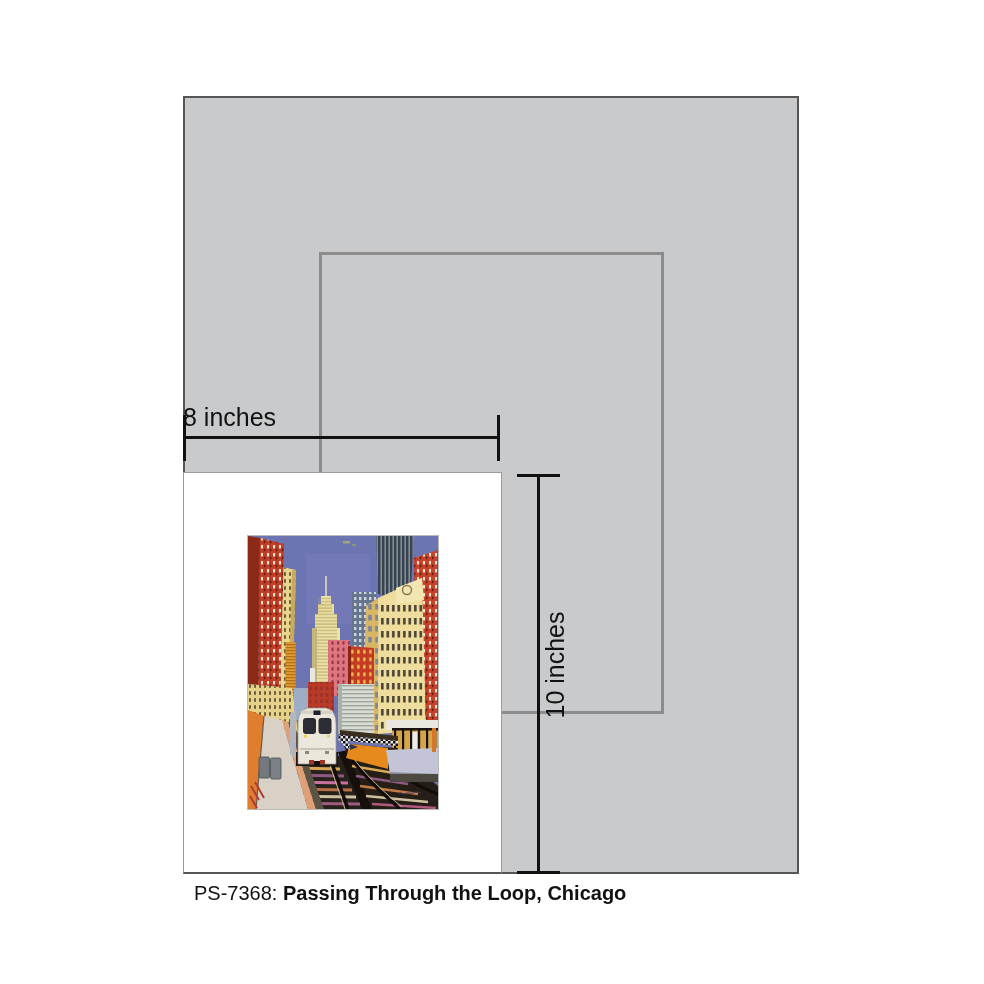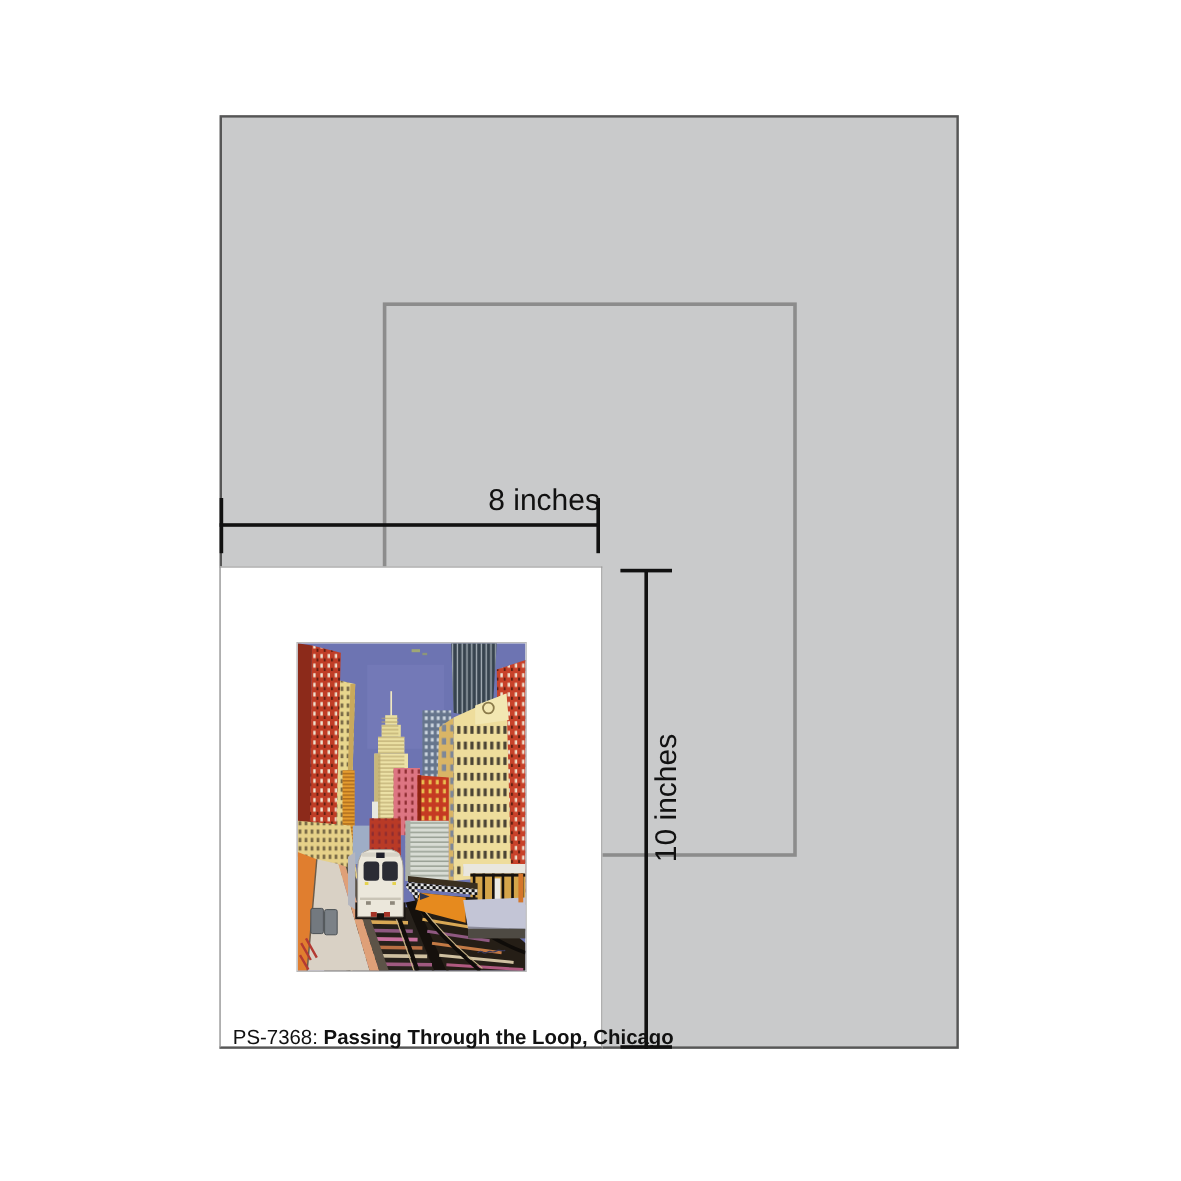--- a/index.html
+++ b/index.html
@@ -33,34 +33,34 @@
   .painting{
     position:absolute;left:64px;top:63px;width:190px;height:273px;
     outline:1px solid #b9b9b9;display:block;
   }
   
   .dim-part{background:var(--dimension-black,#111111);}
   .dim-label{
     font-size:25px;line-height:1.1;color:var(--dimension-black,#111111);
     white-space:nowrap;
   }
-  .dim-h-label{left:183px;top:404px;width:317px;text-align:right;}
+  .dim-h-label{left:183px;top:404px;width:317px;text-align:left;}
   .dim-v-label{
     left:556px;top:665px;
     transform:translate(-50%,-50%) rotate(-90deg);
   }
   .h-line{left:183px;top:436px;width:317px;height:3px;}
   .h-tick-l{left:183px;top:415px;width:3px;height:46px;}
   .h-tick-r{left:497px;top:415px;width:3px;height:46px;}
   .v-line{left:537px;top:475px;width:3px;height:399px;}
   .v-tick-t{left:517px;top:474px;width:43px;height:3px;}
   .v-tick-b{left:517px;top:871px;width:43px;height:3px;}
   
   .caption{
-    left:194px;top:855px;font-size:17px;line-height:1.15;
+    left:194px;top:882px;font-size:20px;line-height:1.15;
     color:var(--text-black,#111111);white-space:nowrap;
   }
   .caption .code{font-weight:400;margin-right:0.28em;}
   .caption .title{font-weight:700;}
 </style>
 </head>
 <body style="--frame-gray: #c9cacb; --frame-border: #565656; --paper-outline: #8c8c8c; --print-white: #ffffff; --print-border: #9b9b9b; --dimension-black: #111111; --text-black: #111111;">
 
 <div class="abs frame-mat"></div>
 <div class="abs paper-outline"></div>

